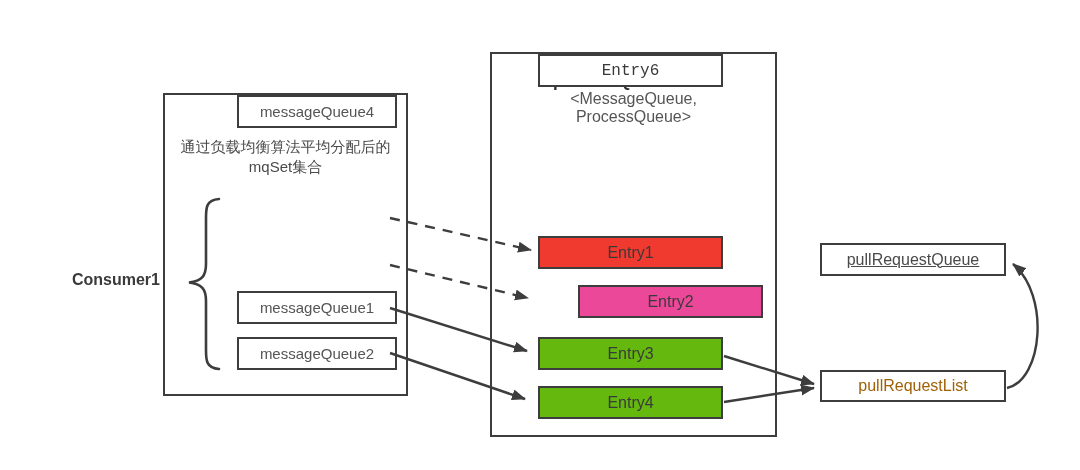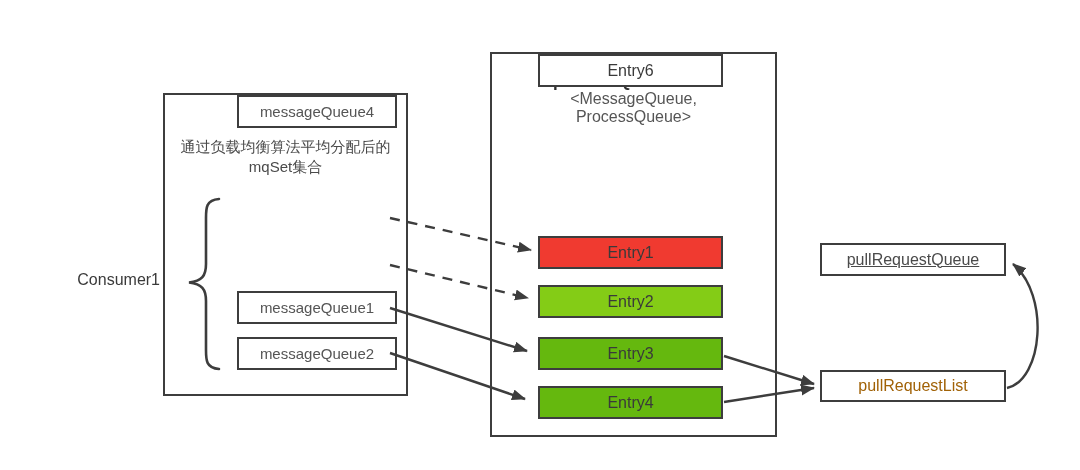--- a/index.html
+++ b/index.html
@@ -17,21 +17,21 @@
 
   .mq-box{position:absolute;left:72px;width:160px;height:33px;border:2px solid #3d3d3d;
     background:#fff;box-sizing:border-box;font-size:15px;color:#555;}
   .mq-box:nth-of-type(1){top:107px;}
   .mq-box:nth-of-type(2){top:154px;}
   .mq-box:nth-of-type(3){top:196px;text-align:center;}
   .mq-box:nth-of-type(4){top:242px;}
 
   
   #consumer-label{position:absolute;left:35px;top:271px;width:125px;text-align:right;
-    font-weight:normal;font-size:16px;color:#3a3a3a;}
+    font-weight:bold;font-size:16px;color:#3a3a3a;}
 
   
   #pqt-box{left:490px;top:52px;width:287px;height:385px;}
   #pqt-title{position:absolute;left:0;top:18px;width:100%;text-align:center;
     font-weight:bold;font-size:17px;color:#2e2e2e;line-height:19px;}
   #pqt-type{position:absolute;left:0;top:36px;width:100%;text-align:center;
     font-size:16px;line-height:18px;color:#555;}
 
   .entry-box{position:absolute;left:46px;width:185px;height:33px;border:2px solid #3d3d3d;
     box-sizing:border-box;font-size:16px;color:#3a3a3a;}
@@ -68,25 +68,25 @@
     <div class="mq-box label-center">messageQueue4</div>
   </div>
 
   <div class="box" id="pqt-box">
     <div id="pqt-title">processQueueTable</div>
     <div id="pqt-type">
       <div>&lt;MessageQueue,</div>
       <div>ProcessQueue&gt;</div>
     </div>
     <div class="entry-box label-center" style="background: rgb(240, 58, 48);">Entry1</div>
-    <div class="entry-box label-center" style="background: #84cc16;">Entry2</div>
+    <div class="entry-box label-center" style="background: #ec4899; margin-left: 40px;">Entry2</div>
     <div class="entry-box label-center" style="background: rgb(101, 184, 14);">Entry3</div>
     <div class="entry-box label-center" style="background: rgb(101, 184, 14);">Entry4</div>
     <div class="entry-box label-center" style="background: rgb(255, 255, 255);">Entry5</div>
-    <div class="entry-box label-center" style="background: rgb(255, 255, 255);">Entry6</div>
+    <div class="entry-box label-center" style="background: rgb(255, 255, 255); font-family: Liberation Mono, monospace;">Entry6</div>
   </div>
 
   <div class="box label-center" id="prq-box">pullRequestQueue</div>
   <div class="box label-center" id="prl-box">pullRequestList</div>
 
   <svg id="edges-svg" viewBox="0 0 1080 470" xmlns="http://www.w3.org/2000/svg">
     <defs>
       <marker id="arrow" markerUnits="userSpaceOnUse" markerWidth="15" markerHeight="12" refX="13" refY="5.5" orient="auto">
         <path d="M0,0 L14,5.5 L0,11 Z" fill="#3d3d3d"></path>
       </marker>

